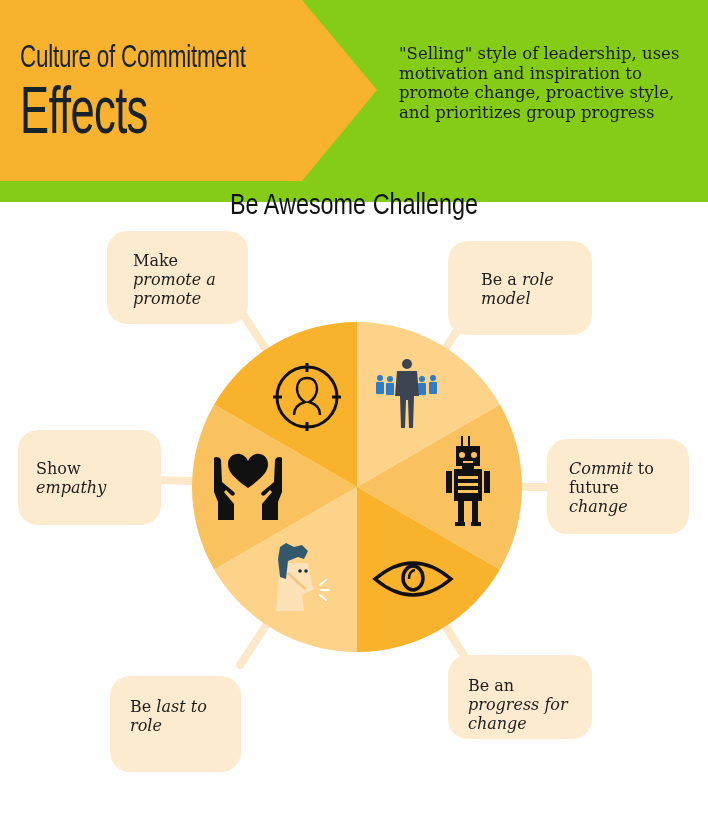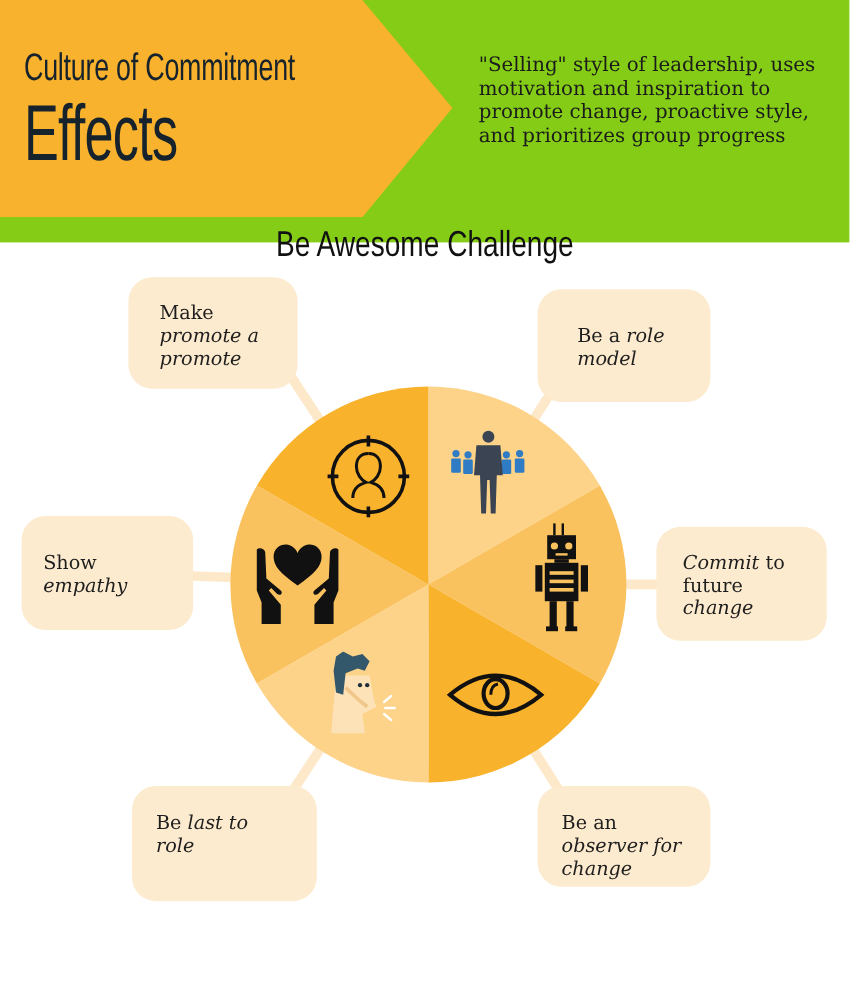--- a/index.html
+++ b/index.html
@@ -169,26 +169,26 @@
 </div>
 
 <div class="box" style="left:547px;top:439px;width:142px;height:95px">
   <div class="txt" style="left:22px;top:20px">
     <div><em>Commit</em><span> to</span></div>
     <div>future</div>
     <div><em>change</em></div>
   </div>
 </div>
 
-<div class="box" style="left:110px;top:655px;width:154px;height:96px">
+<div class="box" style="left:110px;top:676px;width:131px;height:96px">
   <div class="txt" style="left:20px;top:21px">
     <div><span>Be </span><em>last to</em></div>
     <div><em>role</em></div>
   </div>
 </div>
 
 <div class="box" style="left:448px;top:655px;width:144px;height:84px">
   <div class="txt" style="left:20px;top:21px">
     <div>Be an</div>
-    <div><em>observer for</em></div>
+    <div><em>progress for</em></div>
     <div><em>change</em></div>
   </div>
 </div>
 
 </body></html>

